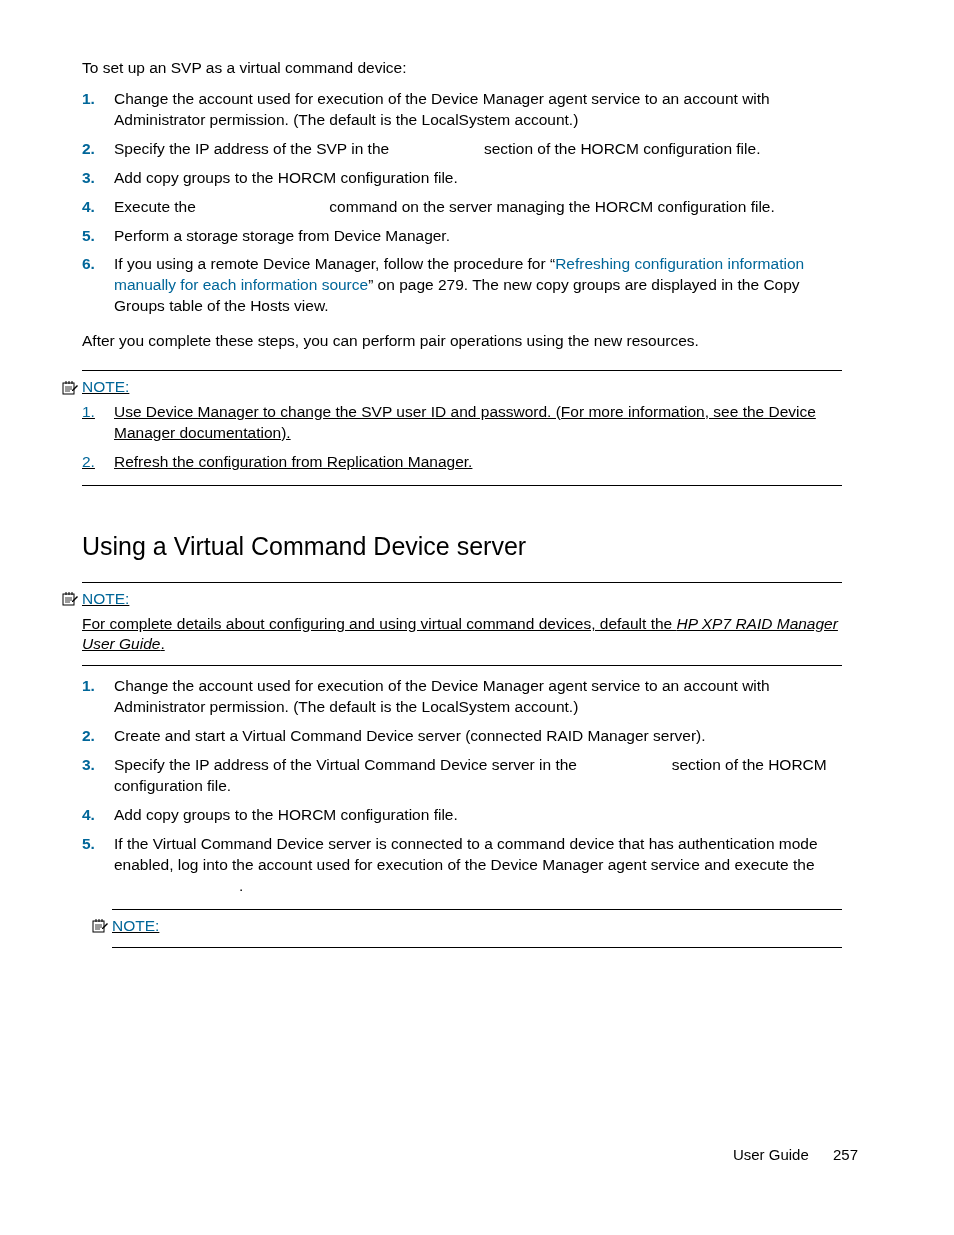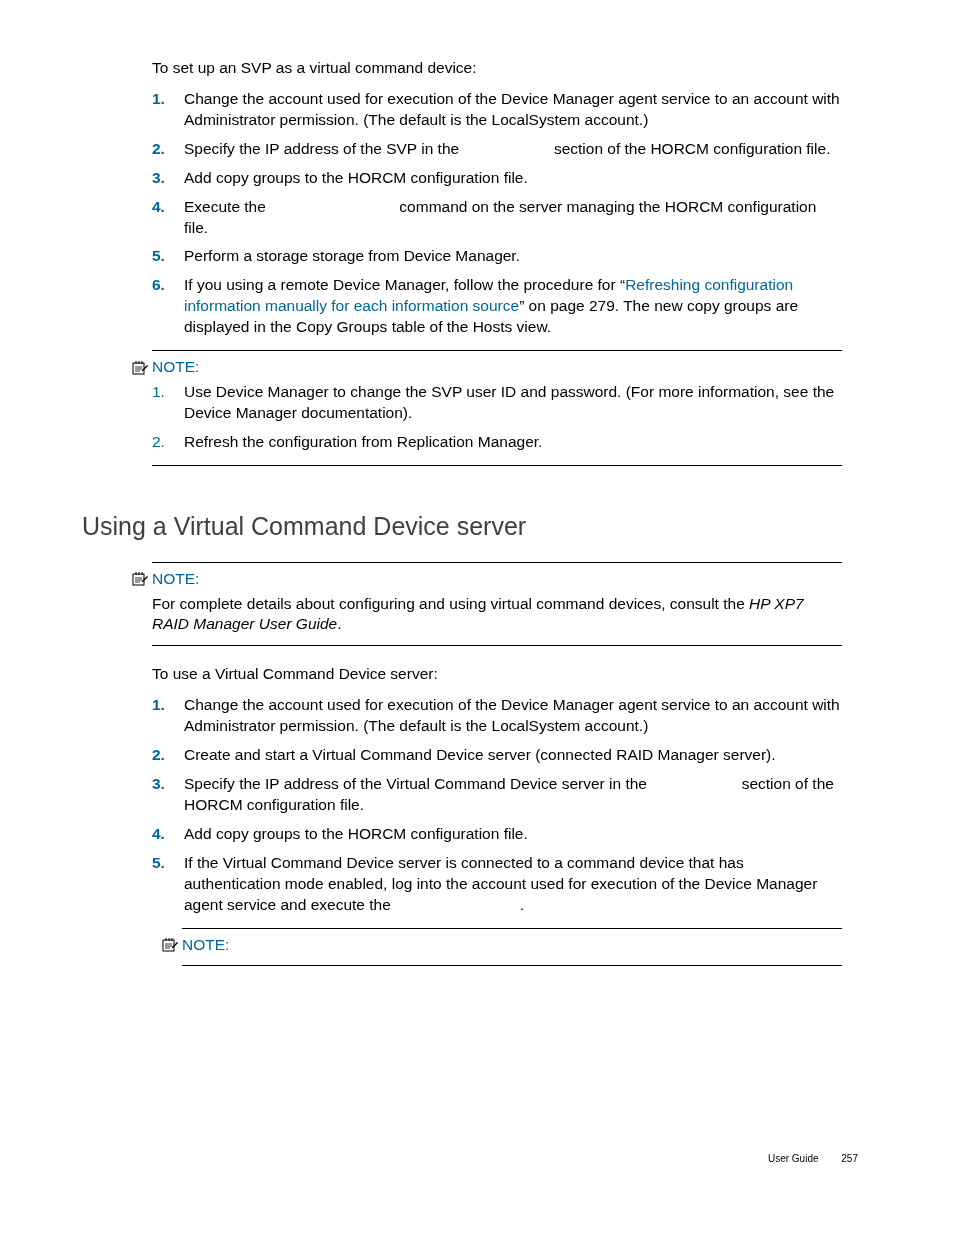--- a/index.html
+++ b/index.html
@@ -16,21 +16,20 @@
     font-size: 15.5px;
     line-height: 1.35;
   }
   .page {
     position: absolute;
     left: 82px;
     top: 58px;
     width: 760px;
   }
   .body-indent {
-    margin-left: 70px;
   }
   .intro {
     margin-bottom: 10px;
   }
   ol.numbered {
     list-style: none;
     padding: 0;
     margin: 0 0 12px 0;
   }
   ol.numbered > li {
@@ -52,20 +51,21 @@
   .link {
     color: #006699;
   }
   .after-steps {
     margin-top: 14px;
     margin-bottom: 18px;
   }
   .note-block {
     margin-top: 10px;
     margin-bottom: 10px;
+    text-decoration: underline;
   }
   .note-rule {
     border: none;
     border-top: 1px solid #000;
     margin: 0 0 6px 0;
   }
   .note-rule-bottom {
     border: none;
     border-top: 1px solid #000;
     margin: 10px 0 0 0;
@@ -83,39 +83,39 @@
     flex: 0 0 auto;
   }
   .note-label {
     color: #006699;
     font-size: 15.5px;
   }
   .note-body {
     margin-bottom: 8px;
   }
   .section-heading {
-    color: #404040;
+    color: #000000;
     font-size: 25px;
     font-weight: 300;
     margin-top: 44px;
     margin-bottom: 18px;
     margin-left: 0;
   }
   .italic {
     font-style: italic;
   }
   .note-indent-2 {
     margin-left: 30px;
     width: calc(100% - 30px);
   }
   .footer {
     position: absolute;
     bottom: 70px;
     right: 96px;
-    font-size: 10px;
+    font-size: 15px;
   }
   .footer .pg {
     margin-left: 20px;
   }
 </style>
 </head>
 <body>
 
 <div class="page">
 
@@ -144,20 +144,21 @@
           <span class="txt">Perform a storage storage from Device Manager.</span>
         </li>
       <li>
           <span class="num">6.</span>
         <span class="txt">
           <span>If you using a remote Device Manager, follow the procedure for “</span><span class="link">Refreshing configuration information manually for each information source</span><span>” on page 279. The new copy groups are displayed in the Copy Groups table of the Hosts view.</span>
         </span>
       </li>
     </ol>
 
+    <div class="after-steps">After you complete these steps, you can perform pair operations using the new resources.</div>
 
     <div class="note-block">
       <hr class="note-rule">
       <div class="note-header">
         <svg class="note-icon" viewBox="0 0 16 14">
           <rect x="1" y="2" width="11" height="11" fill="none" stroke="#000" stroke-width="1"></rect>
           <path d="M4 3 L4 0 M7 3 L7 0 M10 3 L10 0" stroke="#000" stroke-width="1"></path>
           <path d="M3 6 L10 6 M3 8 L10 8 M3 10 L8 10" stroke="#000" stroke-width="0.8"></path>
           <path d="M10 9 L15 4 L16 5 L11 10 L10 10 Z" fill="#000"></path>
         </svg>
@@ -186,26 +187,25 @@
       <div class="note-header">
         <svg class="note-icon" viewBox="0 0 16 14">
           <rect x="1" y="2" width="11" height="11" fill="none" stroke="#000" stroke-width="1"></rect>
           <path d="M4 3 L4 0 M7 3 L7 0 M10 3 L10 0" stroke="#000" stroke-width="1"></path>
           <path d="M3 6 L10 6 M3 8 L10 8 M3 10 L8 10" stroke="#000" stroke-width="0.8"></path>
           <path d="M10 9 L15 4 L16 5 L11 10 L10 10 Z" fill="#000"></path>
         </svg>
         <span class="note-label">NOTE:</span>
       </div>
       <div class="note-body">
-        <span>For complete details about configuring and using virtual command devices, consult the </span><span class="italic">HP XP7 RAID Manager User Guide</span><span>.</span>
+        <span>For complete details about configuring and using virtual command devices, default the </span><span class="italic">HP XP7 RAID Manager User Guide</span><span>.</span>
       </div>
       <hr class="note-rule-bottom">
     </div>
 
-    <div class="intro" style="margin-top:18px;">To use a Virtual Command Device server:</div>
 
     <ol class="numbered">
       <li>
           <span class="num">1.</span>
           <span class="txt">Change the account used for execution of the Device Manager agent service to an account with Administrator permission. (The default is the LocalSystem account.)</span>
         </li>
       <li>
           <span class="num">2.</span>
           <span class="txt">Create and start a Virtual Command Device server (connected RAID Manager server).</span>
         </li>

